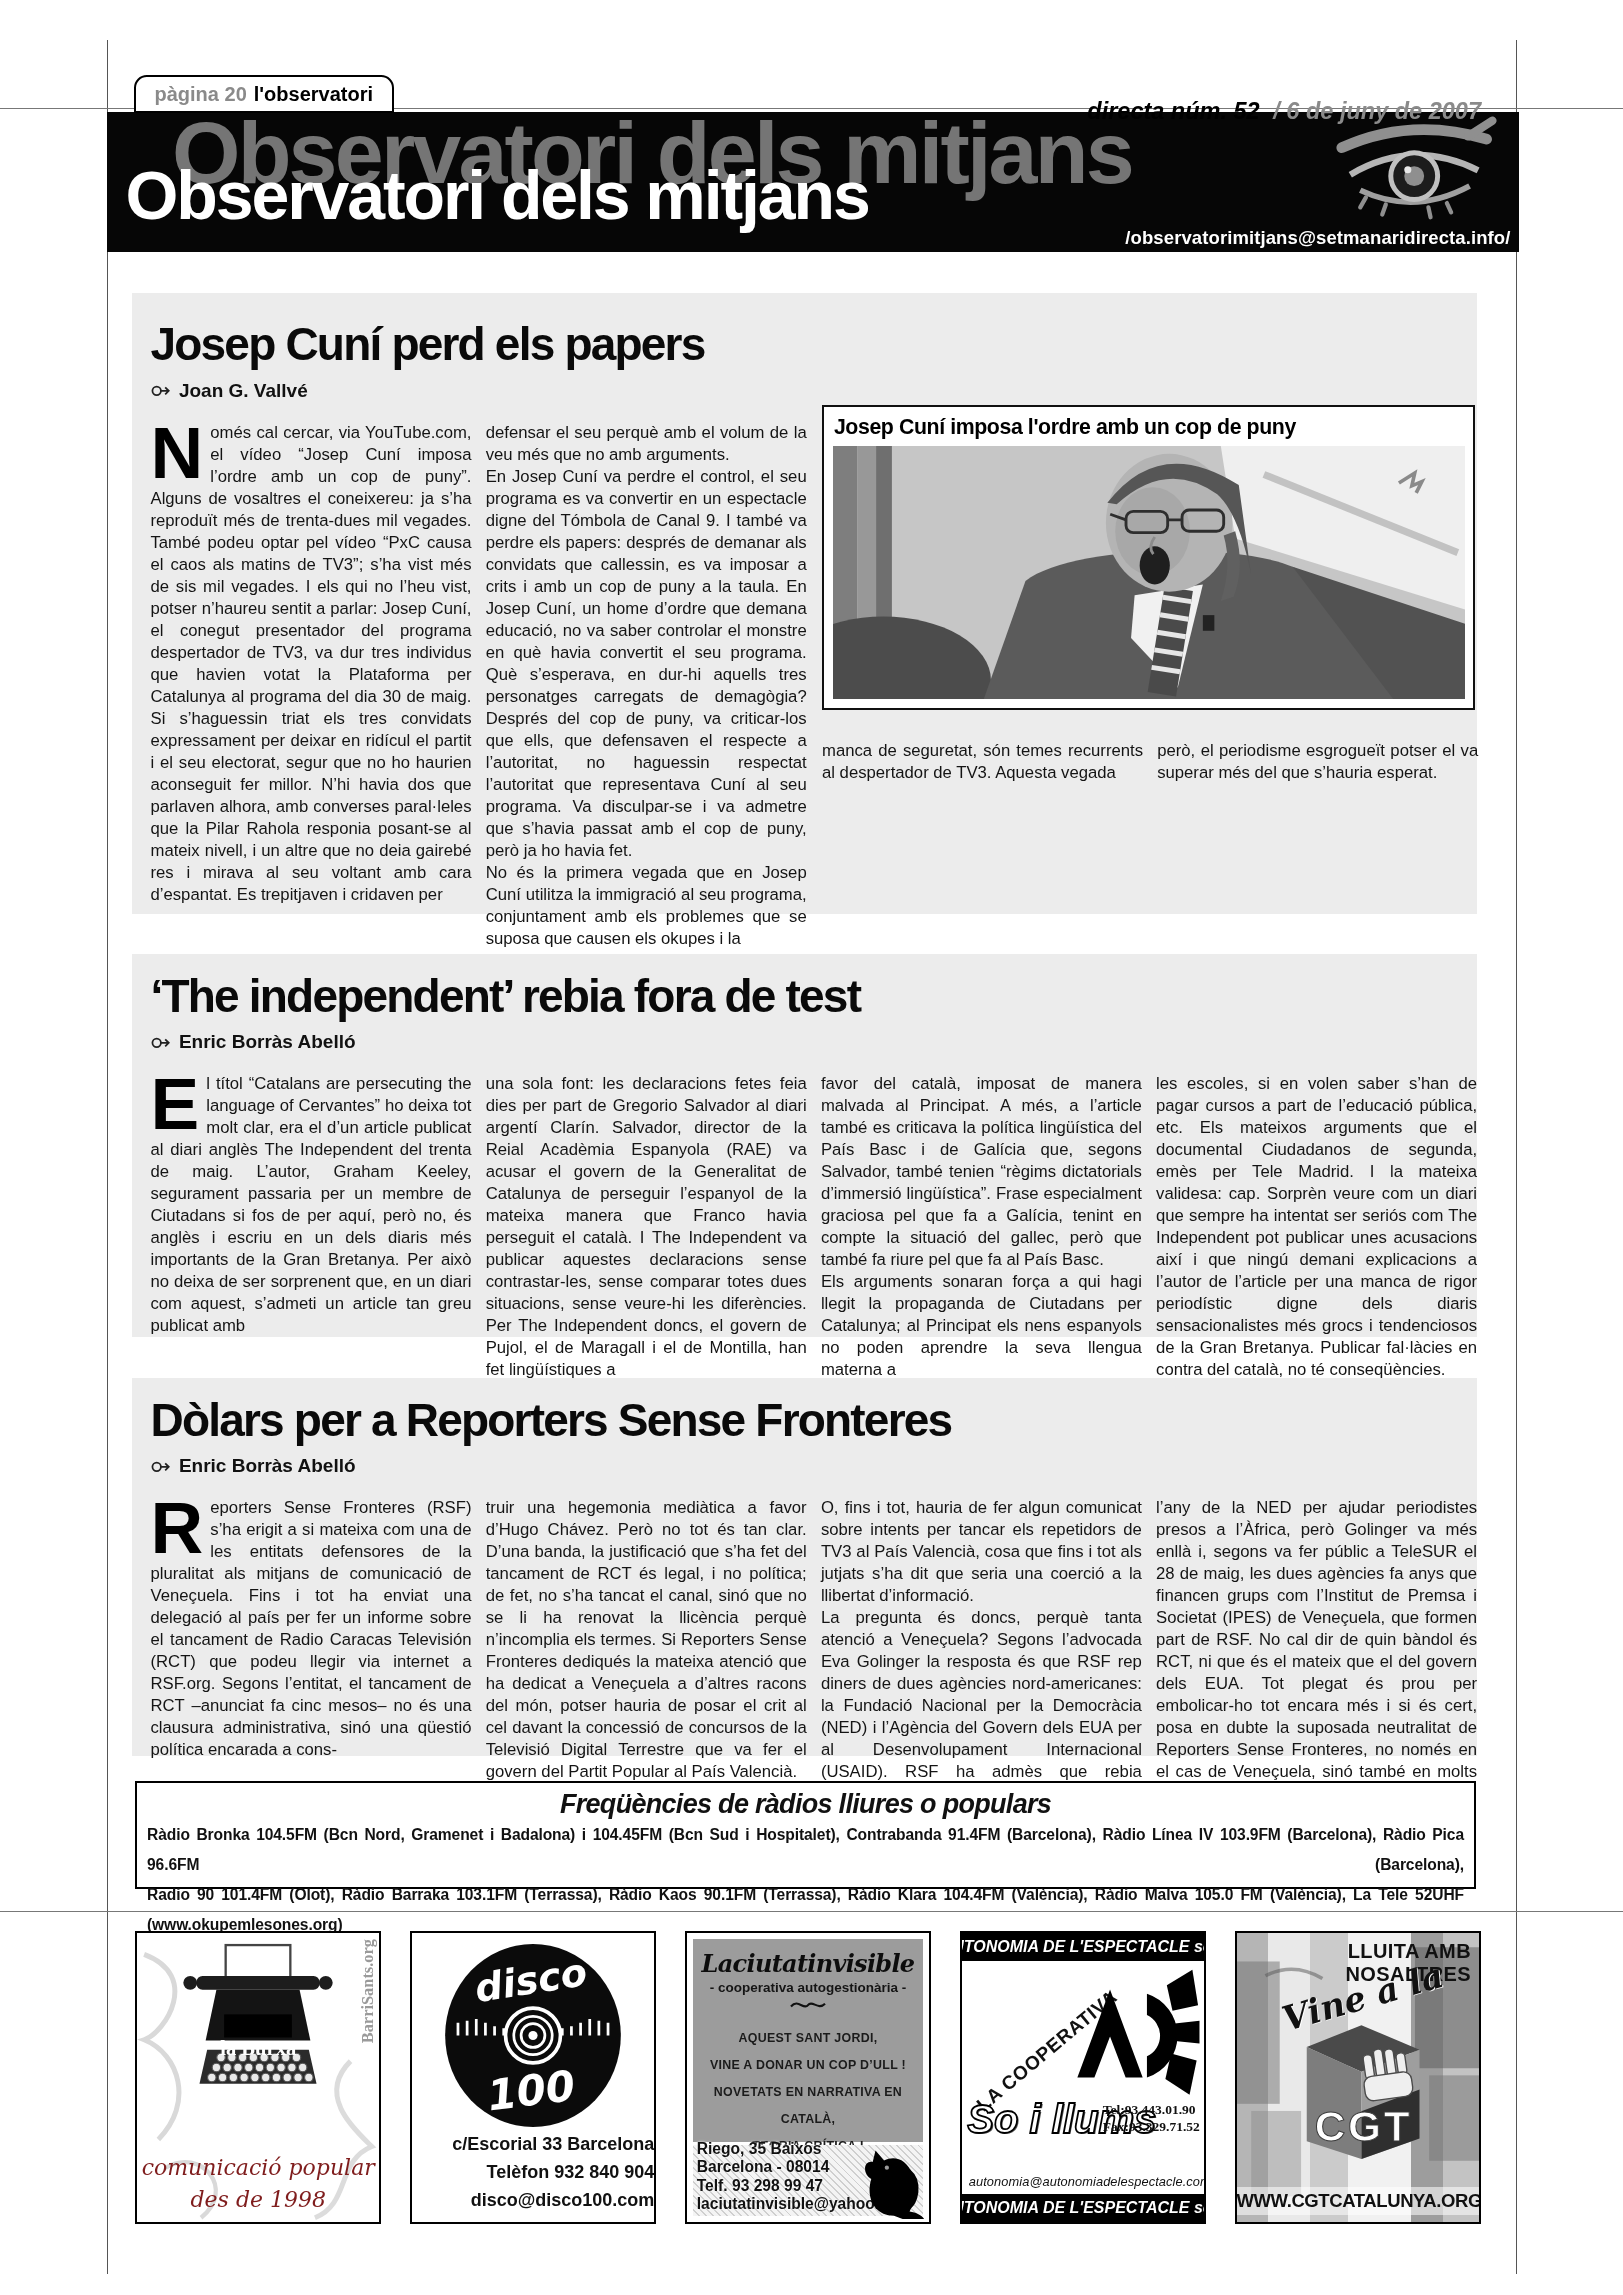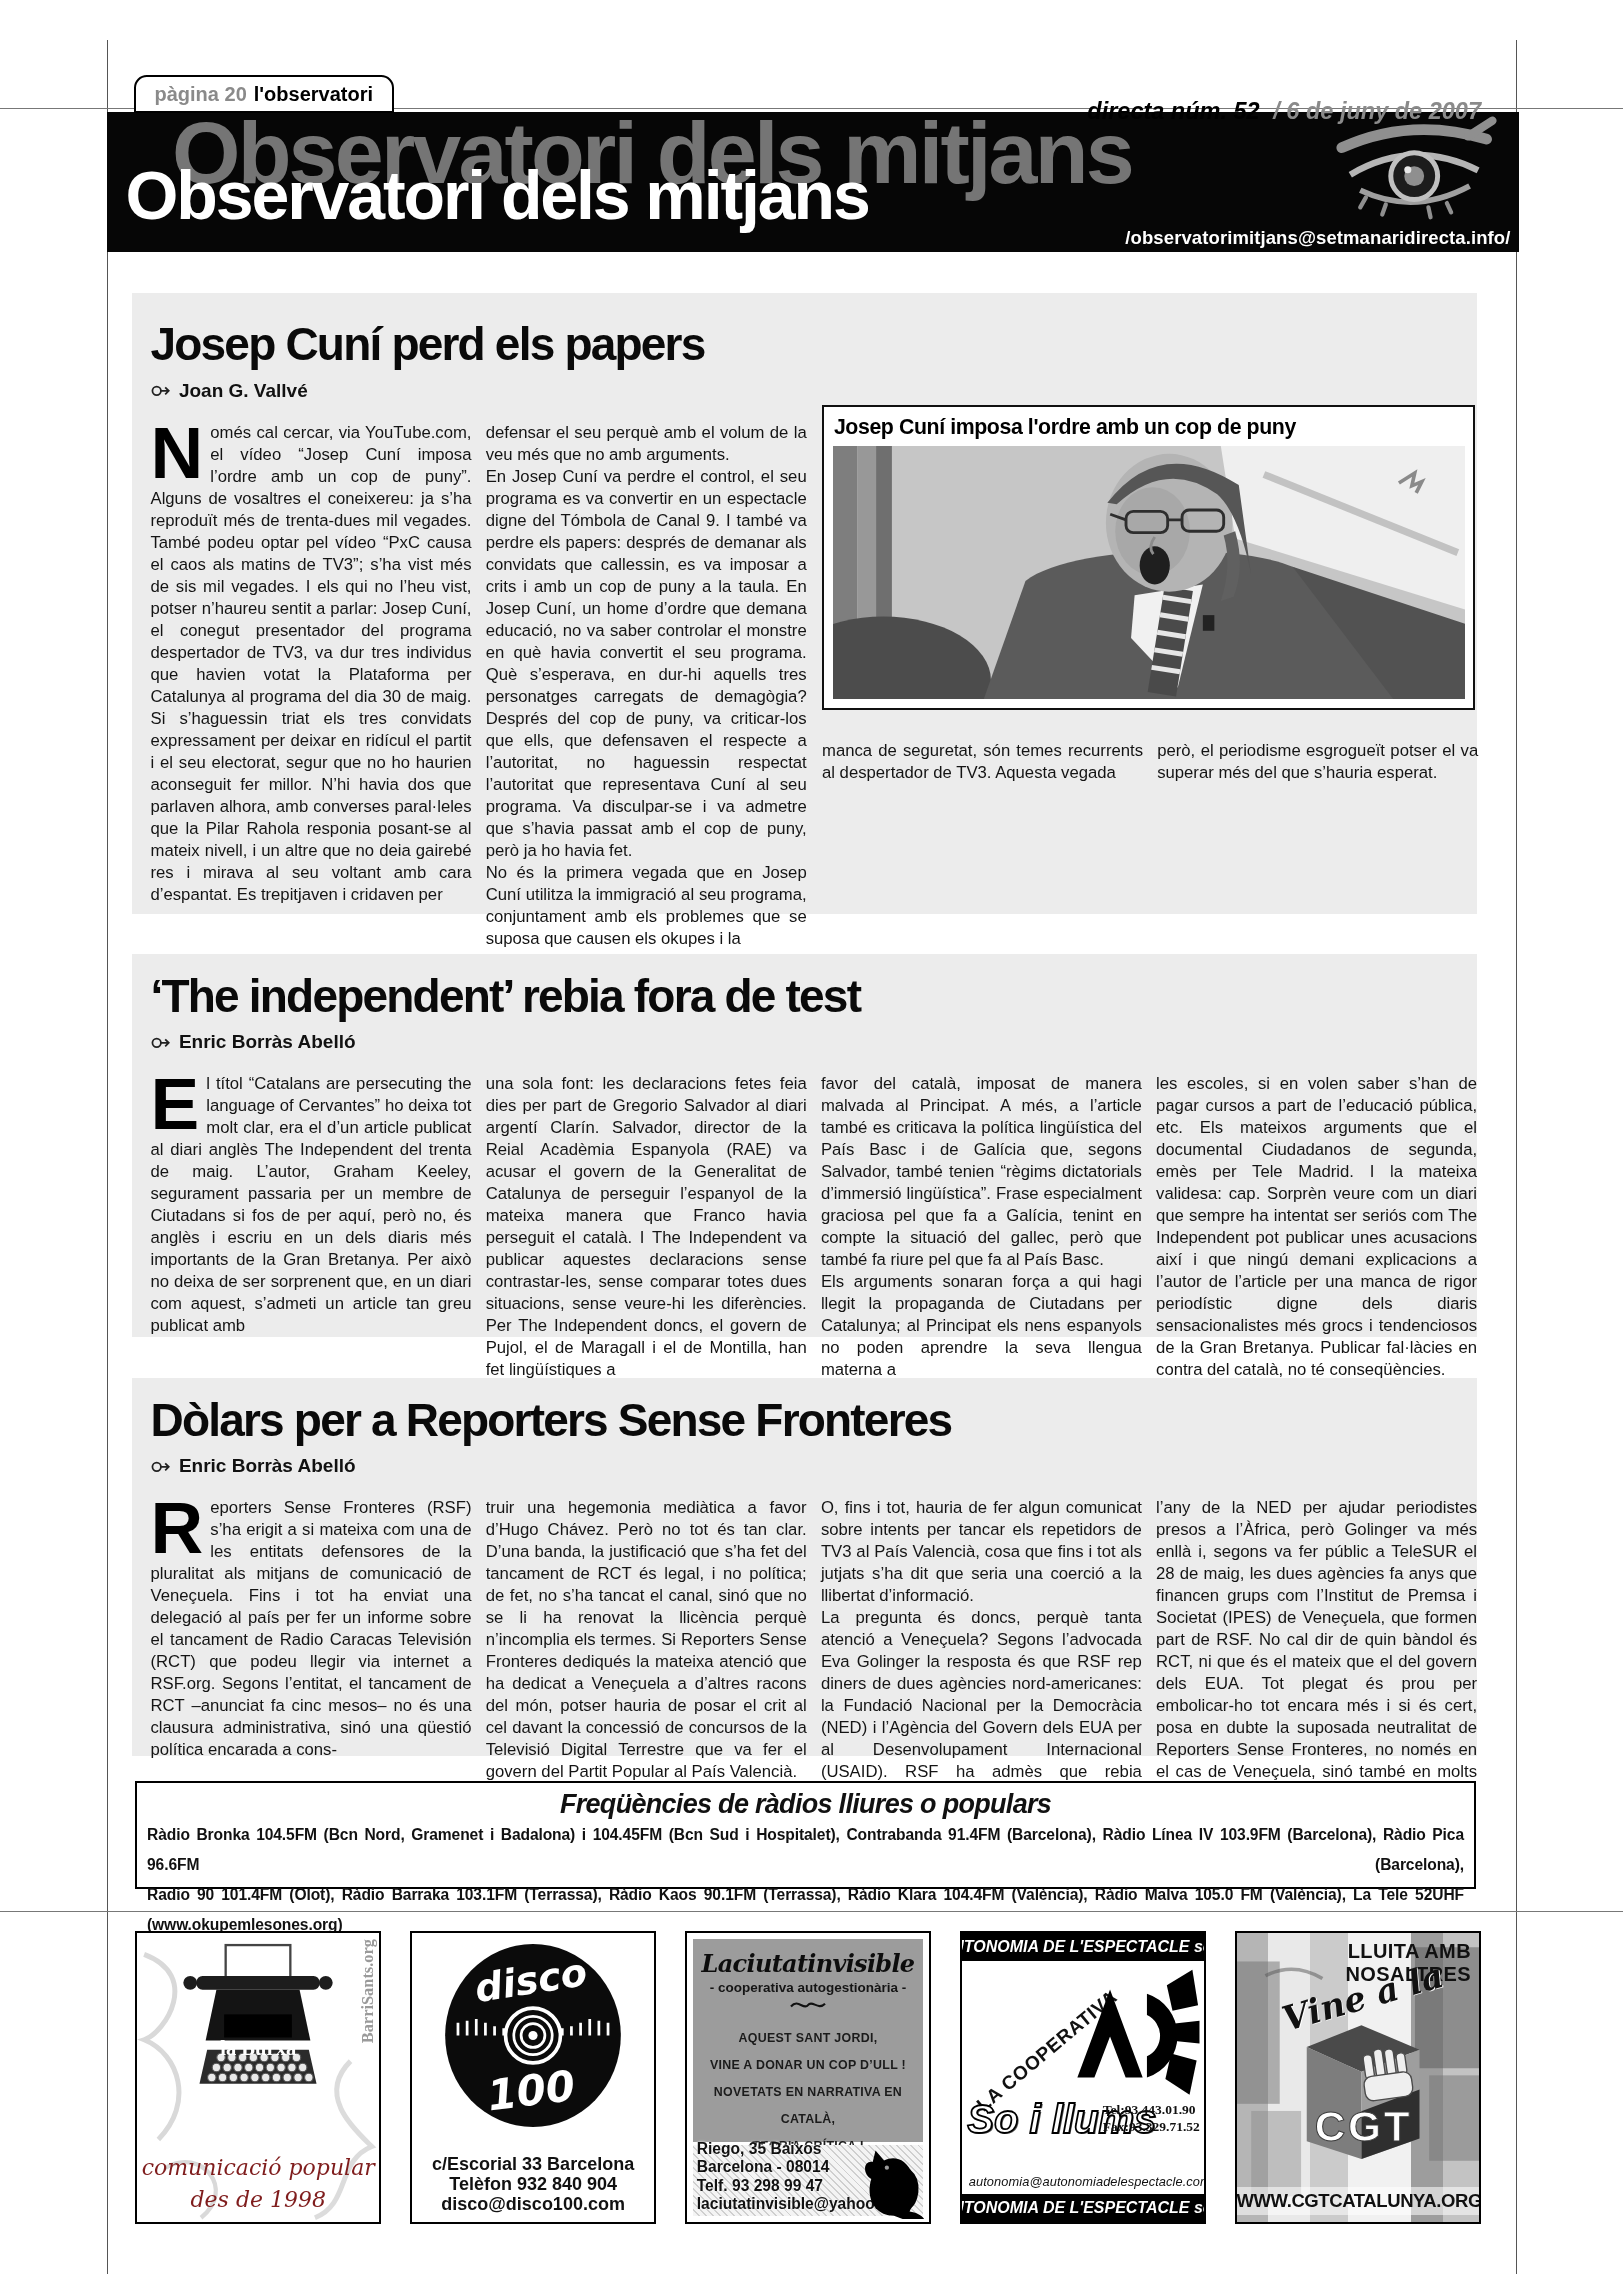--- a/index.html
+++ b/index.html
@@ -56,22 +56,22 @@
   .ads{position:absolute;left:135px;top:1931px;width:1346px;height:293px;display:flex;gap:28.4px;}
   .ad{flex:1 1 0;border:2.1px solid #000;background:#fff;position:relative;overflow:hidden;box-sizing:border-box;}
 
   .burxa-brand{position:absolute;left:50%;top:104px;transform:translateX(-50%);color:#fff;
        font-family:"Liberation Serif",serif;font-weight:bold;font-size:20.6px;z-index:3;white-space:nowrap;}
   .burxa-site{position:absolute;right:1.4px;top:5.7px;writing-mode:vertical-rl;transform:rotate(180deg);
        color:#9a9a9a;font-family:"Liberation Serif",serif;font-weight:bold;font-size:16.4px;z-index:3;}
   .burxa-tag{position:absolute;left:0;right:0;bottom:5.7px;text-align:center;color:#7f1d1d;
        font-family:"DejaVu Serif",serif;font-style:italic;font-size:22px;line-height:32px;white-space:pre-line;z-index:3;}
 
-  .disco-addr{position:absolute;left:0;right:0;bottom:8.5px;text-align:center;font-size:18px;
-       font-weight:bold;line-height:20px;white-space:pre-line;}
+  .disco-addr{position:absolute;left:0;right:0;bottom:8.5px;text-align:right;font-size:18px;
+       font-weight:bold;line-height:28px;white-space:pre-line;}
 
   .ciutat-gray{position:absolute;left:6.4px;right:6.4px;top:6.4px;bottom:80px;background:#9c9c9c;text-align:center;padding-top:10px;}
   .ciutat-logo{font-family:"DejaVu Serif",serif;font-style:italic;font-weight:bold;font-size:24px;color:#0d0d0d;letter-spacing:-0.7px;}
   .ciutat-sub{font-size:13.5px;font-weight:bold;color:#151515;margin-top:1.4px;}
   .ciutat-body{margin-top:11.4px;font-size:12.4px;font-weight:bold;letter-spacing:0.3px;line-height:27px;
        white-space:pre-line;color:#1b1b1b;}
   .ciutat-bottom{position:absolute;left:6.4px;right:6.4px;bottom:6.4px;height:71px;
        background:repeating-linear-gradient(45deg,#f4f4f4 0 3.6px,#cfcfcf 3.6px 5px);}
   .ciutat-addr{position:absolute;left:10px;bottom:8.5px;font-size:15.6px;font-weight:bold;line-height:18.5px;
        white-space:pre-line;z-index:2;text-shadow:0 0 2.8px #fff;}

